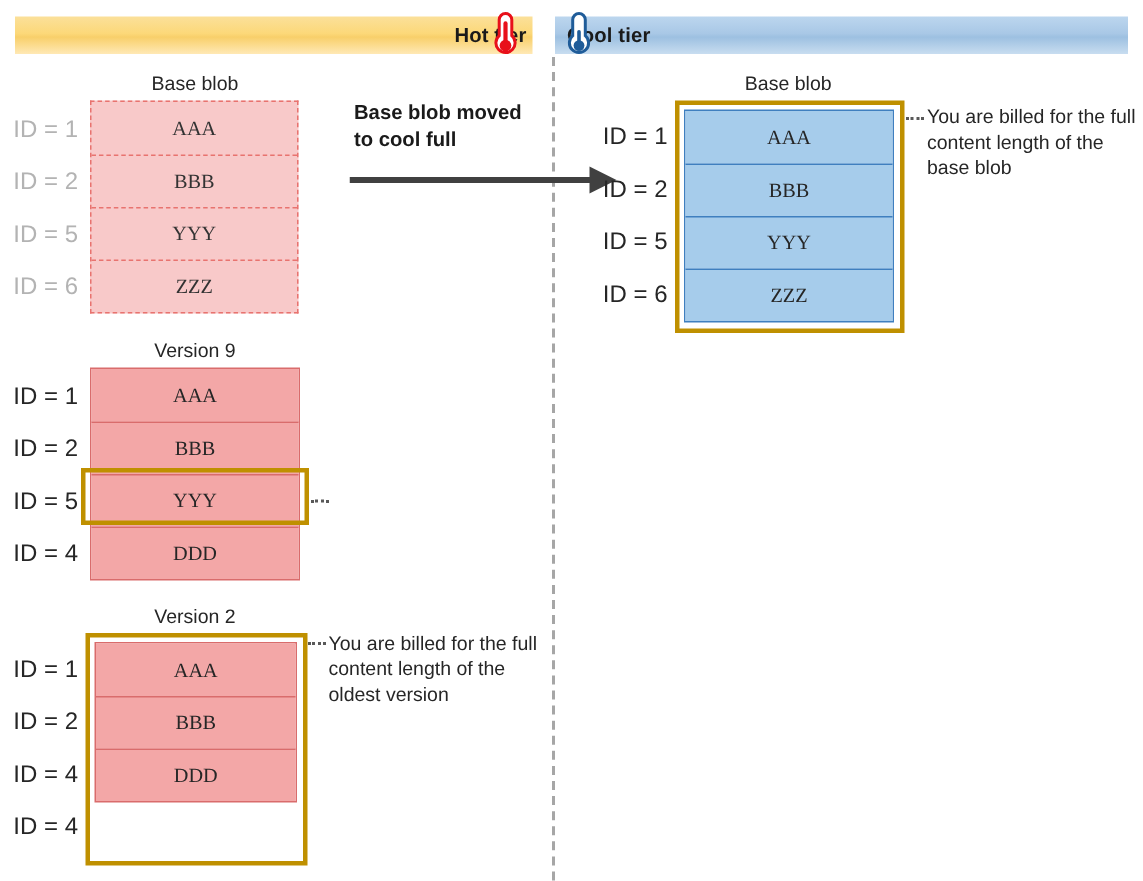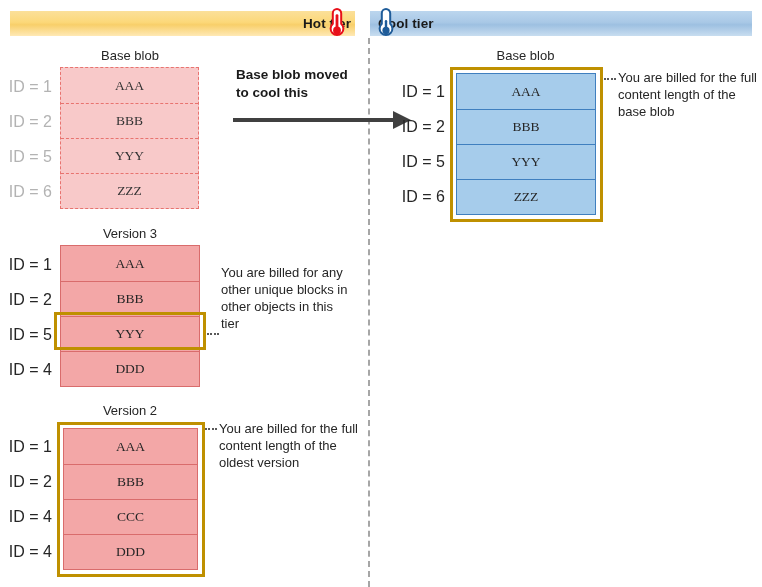--- a/index.html
+++ b/index.html
@@ -109,21 +109,21 @@
     <path d="M11 3 a4.2 4.2 0 0 1 4.2 4.2 v10.6 a6.4 6.4 0 1 1 -8.4 0 V7.2 A4.2 4.2 0 0 1 11 3 Z" fill="#ffffff" stroke="#1f5c99" stroke-width="2"></path>
     <circle cx="11" cy="24.4" r="3.6" fill="#1f5c99"></circle>
     <rect x="9.8" y="14" width="2.4" height="8.5" rx="1.2" fill="#1f5c99"></rect>
   </svg>
 
   <div class="divider"></div>
 
   <div class="arrow-wrap">
     <div class="arrow-label">
       <span>Base blob moved</span><br>
-      <span>to cool this</span>
+      <span>to cool full</span>
     </div>
     <svg class="arrow-svg" width="180" height="20" viewBox="0 0 180 20">
       <line x1="0" y1="10" x2="162" y2="10" stroke="#404040" stroke-width="4"></line>
       <polygon points="160,1 178,10 160,19" fill="#404040"></polygon>
     </svg>
   </div>
 
   <div class="group" style="left:0px;top:48px;width:200px;">
     <div class="group-title" style="left:60px;top:0px;width:140px;">Base blob</div>
     <div class="ids" style="left:0px;top:19px;width:52px;height:144px;">
@@ -134,21 +134,21 @@
     </div>
     <div class="blob ghost" style="left:60px;top:19px;width:137px;">
       <div class="row" style="height:35px;">AAA</div>
       <div class="row" style="height:35px;">BBB</div>
       <div class="row" style="height:35px;">YYY</div>
       <div class="row" style="height:35px;">ZZZ</div>
     </div>
   </div>
 
   <div class="group" style="left:0px;top:226px;width:210px;">
-    <div class="group-title" style="left:60px;top:0px;width:140px;">Version 3</div>
+    <div class="group-title" style="left:60px;top:0px;width:140px;">Version 9</div>
     <div class="ids" style="left:0px;top:19px;width:52px;height:140px;">
       <div class="id-label" style="top:13px;">ID = 1</div>
       <div class="id-label" style="top:48px;">ID = 2</div>
       <div class="id-label" style="top:83px;">ID = 5</div>
       <div class="id-label" style="top:118px;">ID = 4</div>
     </div>
     <div class="blob pink" style="left:60px;top:19px;width:138px;">
       <div class="row" style="height:35px;">AAA</div>
       <div class="row" style="height:35px;">BBB</div>
       <div class="row" style="height:35px;">YYY</div>
@@ -161,21 +161,20 @@
     <div class="group-title" style="left:60px;top:0px;width:140px;">Version 2</div>
     <div class="ids" style="left:0px;top:22px;width:52px;height:142px;">
       <div class="id-label" style="top:15px;">ID = 1</div>
       <div class="id-label" style="top:50px;">ID = 2</div>
       <div class="id-label" style="top:85px;">ID = 4</div>
       <div class="id-label" style="top:120px;">ID = 4</div>
     </div>
     <div class="blob pink" style="left:63px;top:25px;width:133px;">
       <div class="row" style="height:35px;">AAA</div>
       <div class="row" style="height:35px;">BBB</div>
-      <div class="row" style="height:35px;">CCC</div>
       <div class="row" style="height:35px;">DDD</div>
     </div>
     <div class="gold-outline" style="left:57px;top:19px;width:148px;height:155px;"></div>
   </div>
 
   <div class="group" style="left:393px;top:48px;width:215px;">
     <div class="group-title" style="left:60px;top:0px;width:145px;">Base blob</div>
     <div class="ids" style="left:0px;top:22px;width:52px;height:142px;">
       <div class="id-label" style="top:15px;">ID = 1</div>
       <div class="id-label" style="top:50px;">ID = 2</div>
@@ -188,18 +187,17 @@
       <div class="row" style="height:35px;">YYY</div>
       <div class="row" style="height:35px;">ZZZ</div>
     </div>
     <div class="gold-outline" style="left:57px;top:19px;width:153px;height:155px;"></div>
   </div>
 
   <div class="leader" style="left:604px;top:78px;width:12px;"></div>
   <div class="note" style="left:618px;top:69px;width:142px;">You are billed for the full content length of the base blob</div>
 
   <div class="leader" style="left:207px;top:333px;width:12px;"></div>
-  <div class="note" style="left:221px;top:264px;width:130px;">You are billed for any other unique blocks in other objects in this tier</div>
 
   <div class="leader" style="left:205px;top:428px;width:12px;"></div>
   <div class="note" style="left:219px;top:420px;width:148px;">You are billed for the full content length of the oldest version</div>
 
 </div>
 
 </body></html>

